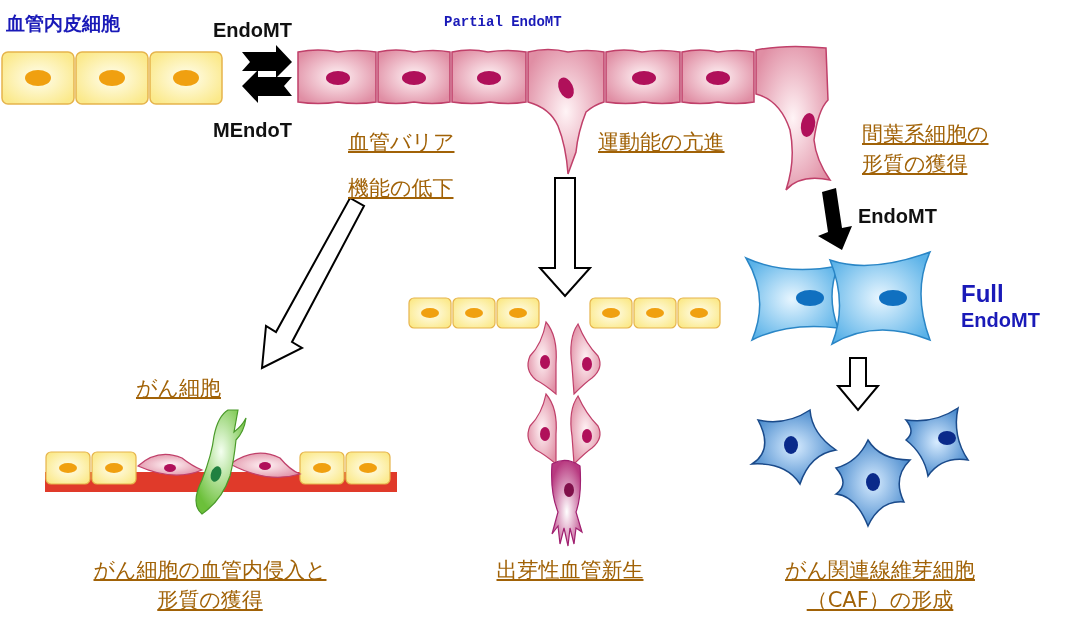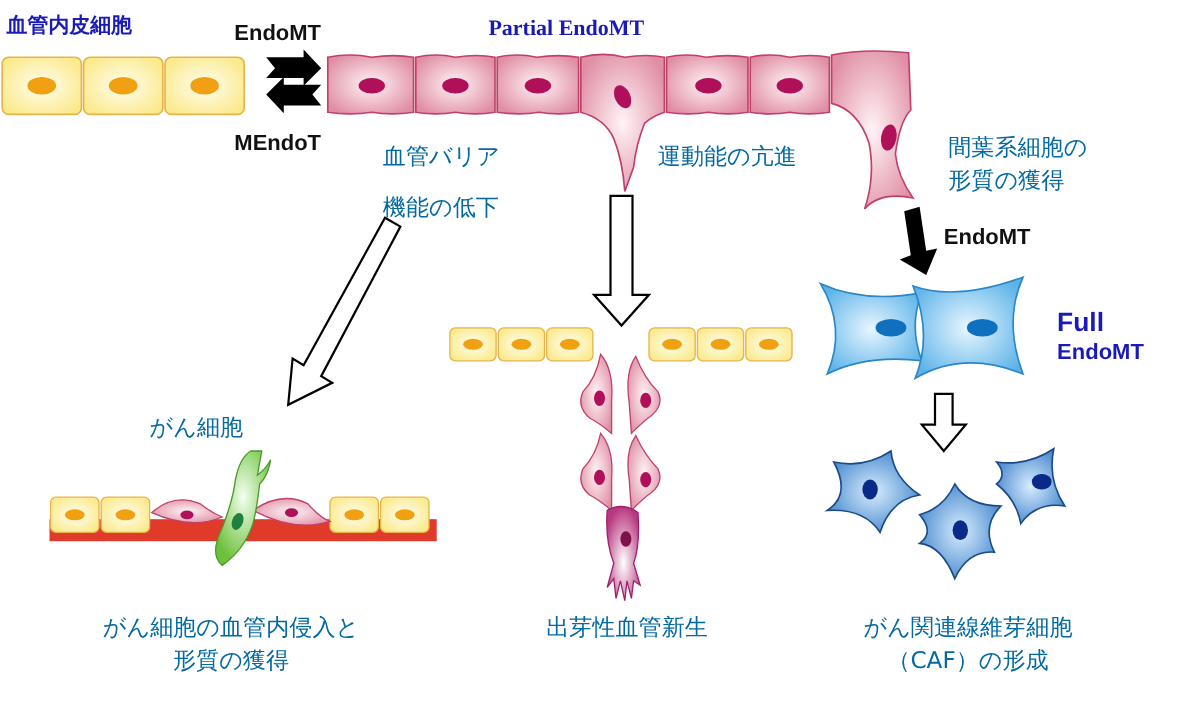--- a/index.html
+++ b/index.html
@@ -1,21 +1,21 @@
 <!DOCTYPE html>
 <html><head>
 <meta charset="utf-8">
 <style>
   html,body{margin:0;padding:0;background:#fff;}
   body{width:1091px;height:637px;position:relative;overflow:hidden;font-family:"DejaVu Sans","Liberation Sans",sans-serif;}
   #stage{position:absolute;left:0;top:0;width:1091px;height:637px;}
   .lbl{position:absolute;white-space:nowrap;line-height:1.2;}
   .blue{color:#1a1ab8;font-weight:bold;}
   .bold{font-weight:bold;color:#111;font-family:"Liberation Sans","DejaVu Sans",sans-serif;}
-  .jp{color:#0369a1;font-size:21px;}
+  .jp{color:#a16207;font-size:21px;text-decoration:underline;}
   .center{text-align:center;}
 </style>
 </head>
 <body>
 
 <div id="stage">
 <svg width="1091" height="637" viewBox="0 0 1091 637" xmlns="http://www.w3.org/2000/svg">
   <defs>
     <radialGradient id="gYellow" cx="50%" cy="50%" r="60%">
       <stop offset="0%" stop-color="#fffef0"></stop>
@@ -155,21 +155,21 @@
       <ellipse cx="587" cy="436" rx="5" ry="7"></ellipse>
       <ellipse cx="569" cy="490" rx="5" ry="7" fill="#80104a"></ellipse>
     </g>
   </g>
 </svg>
 
   
   <div class="lbl blue" style="left:6px;top:12px;font-size:19px;">血管内皮細胞</div>
   <div class="lbl bold" style="left:213px;top:18px;font-size:20px;">EndoMT</div>
   <div class="lbl bold" style="left:213px;top:118px;font-size:20px;">MEndoT</div>
-  <div class="lbl blue" style="left:444px;top:14px;font-size:20px;font-family:Liberation Serif, serif;text-align:center;">Partial EndoMT</div>
+  <div class="lbl blue" style="left:444px;top:14px;font-size:14px;font-family:Liberation Mono, monospace;text-align:center;">Partial EndoMT</div>
 
   <div class="lbl jp" style="left:348px;top:130px;">血管バリア</div>
   <div class="lbl jp" style="left:348px;top:160px;margin-top:16px;">機能の低下</div>
   <div class="lbl jp" style="left:598px;top:130px;">運動能の亢進</div>
   <div class="lbl jp" style="left:862px;top:122px;">間葉系細胞の</div>
   <div class="lbl jp" style="left:862px;top:152px;">形質の獲得</div>
   <div class="lbl bold" style="left:858px;top:204px;font-size:20px;">EndoMT</div>
   <div class="lbl blue" style="left:961px;top:280px;font-size:24px;font-family:'Liberation Sans',sans-serif;">Full</div>
   <div class="lbl blue" style="left:961px;top:308px;font-size:20px;font-family:'Liberation Sans',sans-serif;">EndoMT</div>
 

